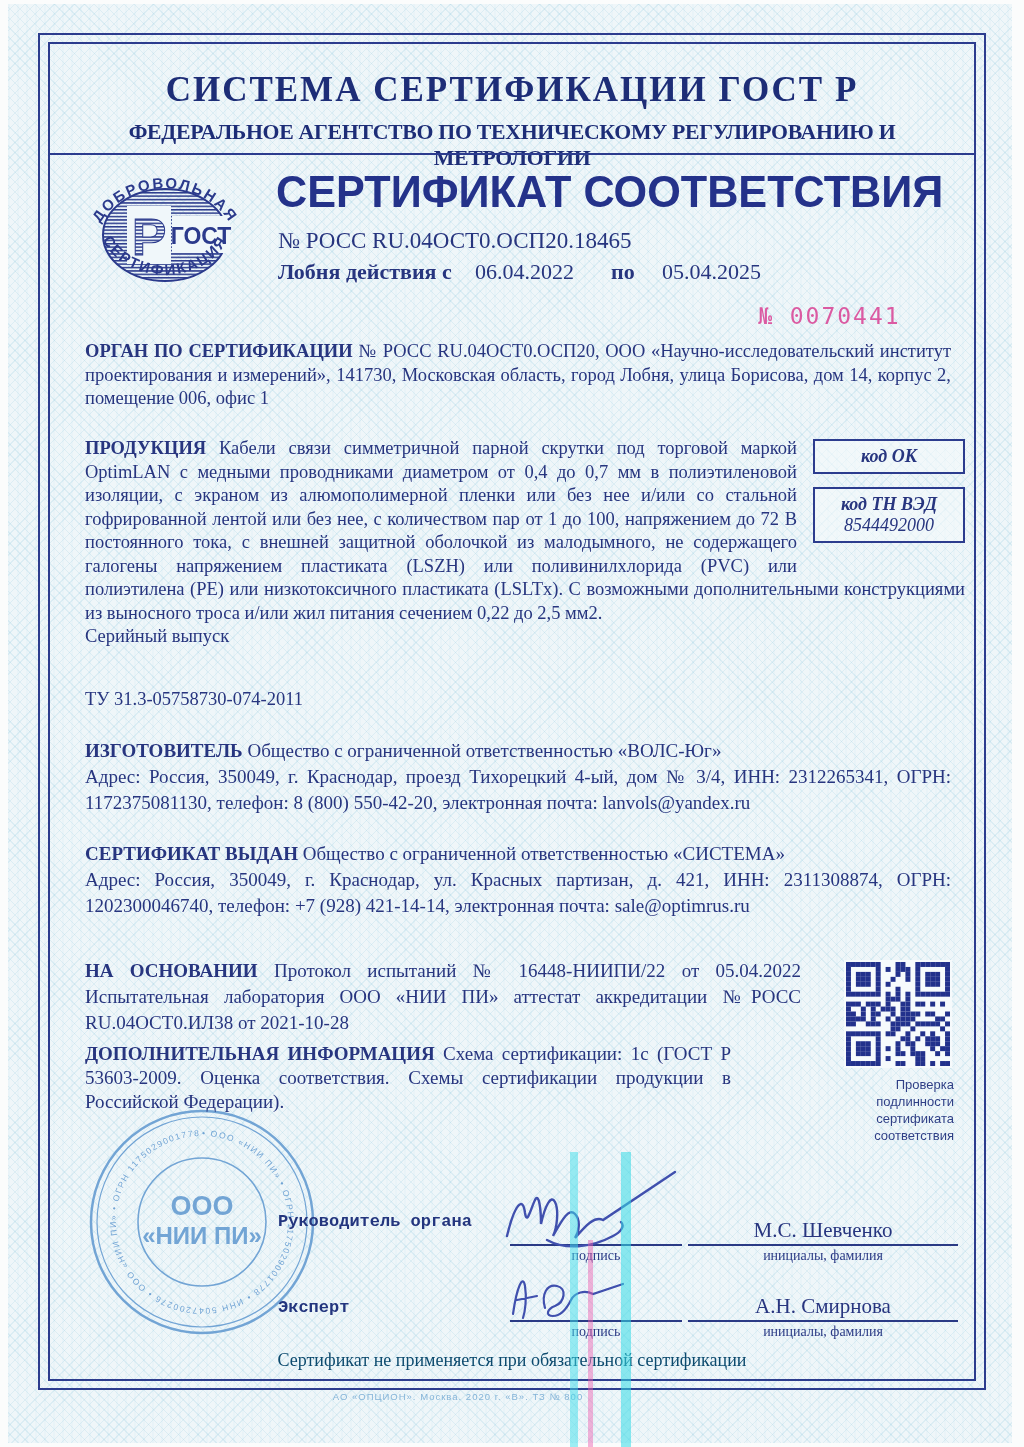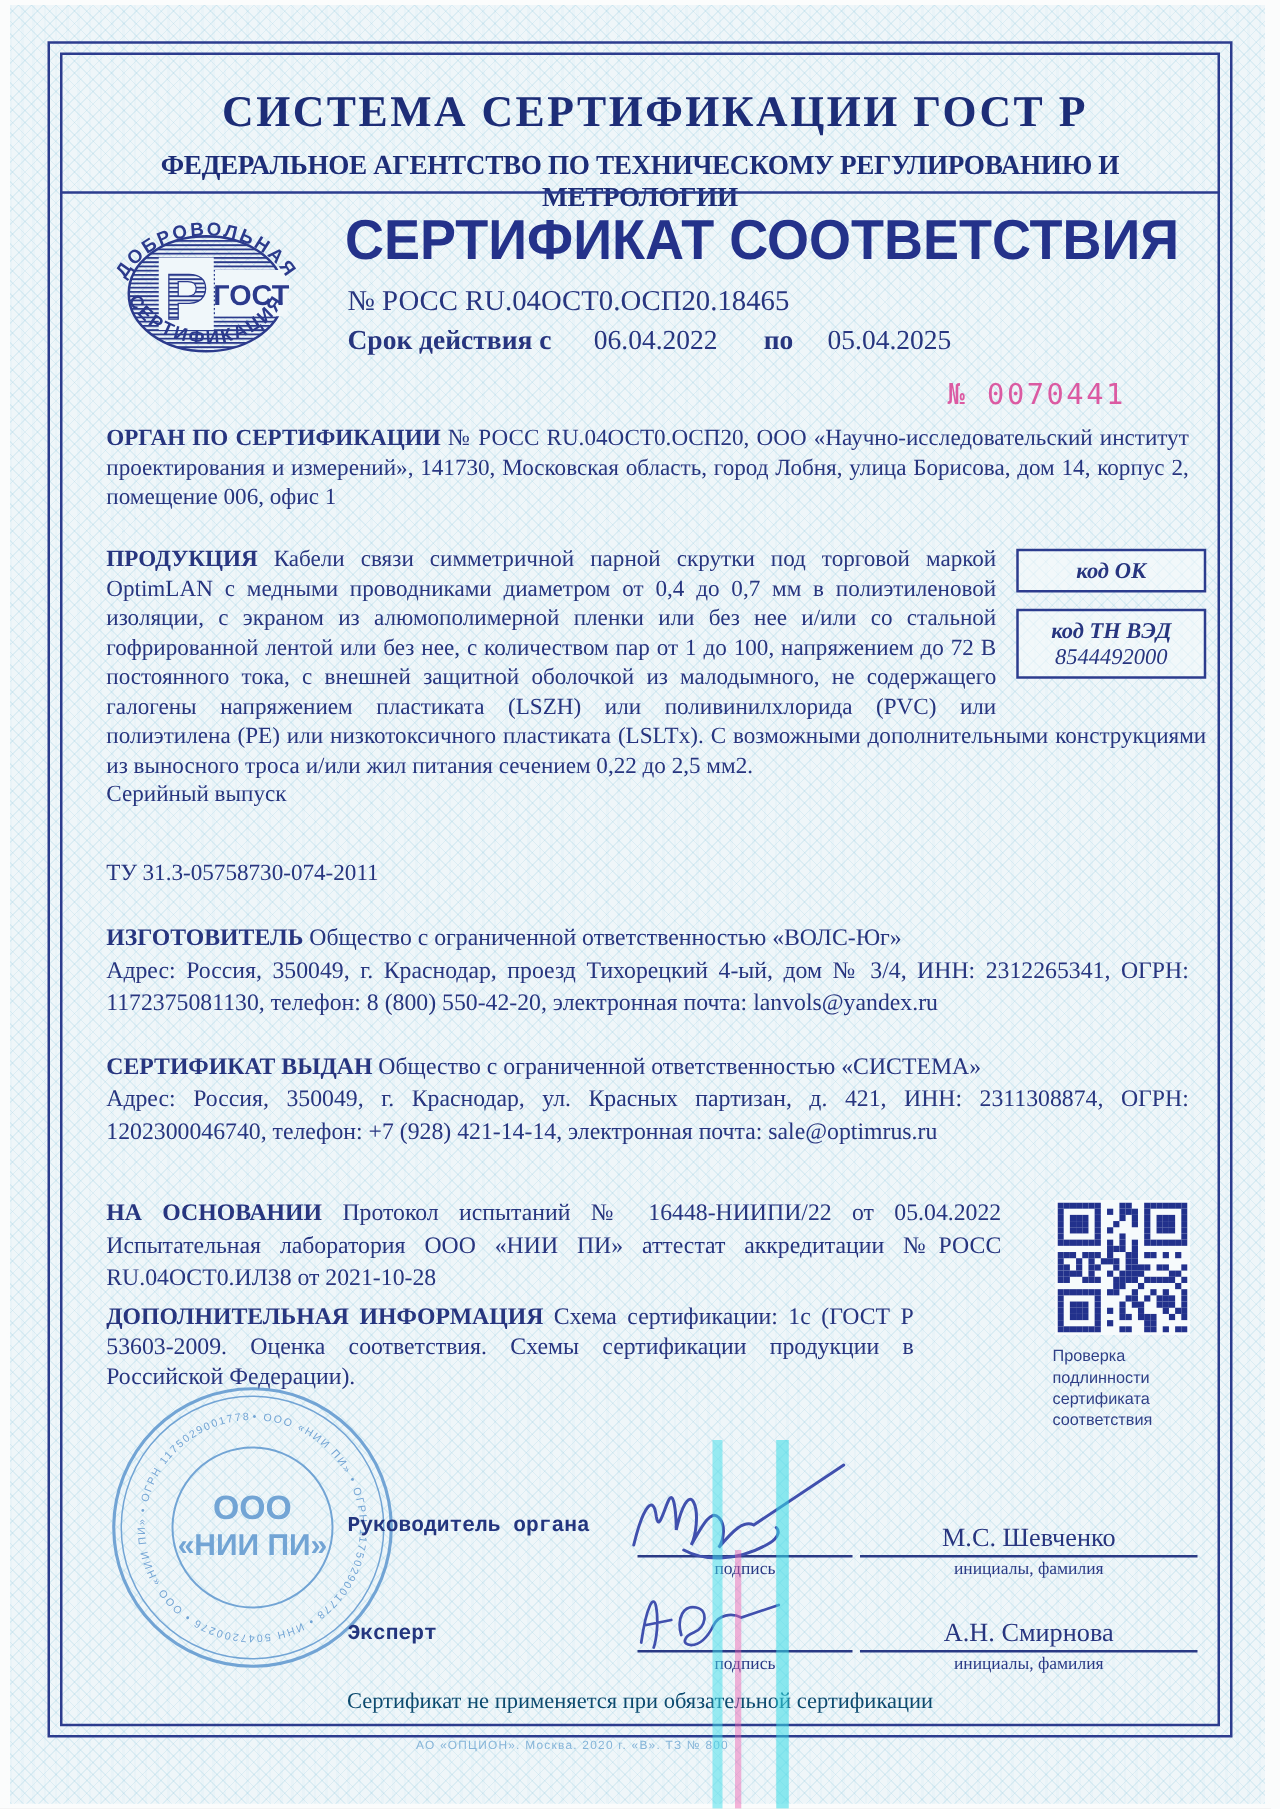--- a/index.html
+++ b/index.html
@@ -10,21 +10,21 @@
     background-image:
       repeating-linear-gradient(45deg, rgba(120,190,215,0.16) 0 1px, transparent 1px 7px),
       repeating-linear-gradient(-45deg, rgba(120,190,215,0.16) 0 1px, transparent 1px 7px),
       repeating-linear-gradient(90deg, rgba(180,220,238,0.10) 0 2px, transparent 2px 9px);}
   .frame{position:absolute;box-sizing:border-box;border:2px solid #2c3c8e;}
   .frame.outer{left:38px;top:33px;width:948px;height:1357px;}
   .frame.inner{left:48px;top:42px;width:928px;height:1339px;}
   .hdr-divider{position:absolute;left:48px;top:153px;width:928px;border-top:2px solid #2c3c8e;}
 
   .hdr-system{position:absolute;left:48px;top:70px;width:928px;text-align:center;
-    font-weight:bold;font-size:35px;letter-spacing:2px;color:#1d2d77;padding-left:12px;}
+    font-weight:bold;font-size:35px;letter-spacing:2px;color:#1d2d77;}
   .hdr-agency{position:absolute;left:48px;top:119px;width:928px;text-align:center;
     font-weight:bold;font-size:22px;letter-spacing:-0.3px;color:#1d2d77;transform:scaleX(0.99);}
 
   .logo{position:absolute;left:72px;top:158px;width:186px;height:148px;}
   .logo-arc{font-family:"Liberation Sans","DejaVu Sans",sans-serif;font-weight:bold;font-size:15px;
     fill:#2b3a8c;letter-spacing:2px;}
   .logo-r{font-family:"Liberation Sans","DejaVu Sans",sans-serif;font-weight:bold;font-size:52px;}
   .logo-gost{font-family:"Liberation Sans","DejaVu Sans",sans-serif;font-weight:bold;font-size:23px;fill:#2b3a8c;}
 
   .cert-title{position:absolute;left:276px;top:166px;font-family:"Liberation Sans","DejaVu Sans",sans-serif;
@@ -55,21 +55,21 @@
 
   .man-head{left:85px;top:738px;width:866px;font-size:19px;line-height:26px;}
   .man-details{left:85px;top:764px;width:866px;font-size:19px;line-height:26px;}
   .iss-head{left:85px;top:841px;width:866px;font-size:19px;line-height:26px;}
   .iss-details{left:85px;top:867px;width:866px;font-size:19px;line-height:26px;}
   .basis{left:85px;top:942px;width:716px;font-size:19px;line-height:26px;margin-top:16px;}
   .additional{left:85px;top:1042px;width:646px;font-size:19px;line-height:24px;}
 
   .qr-wrap{position:absolute;left:842px;top:960px;width:112px;z-index:2;}
   .qr{display:block;width:104px;height:104px;background:#f6fafc;padding:2px;margin:0 auto;}
-  .qr-caption{margin-top:8px;text-align:left;font-family:"Liberation Sans","DejaVu Sans",sans-serif;
+  .qr-caption{margin-top:8px;text-align:right;font-family:"Liberation Sans","DejaVu Sans",sans-serif;
     font-size:13px;line-height:17px;color:#2f3f86;}
 
   .stamp{position:absolute;left:82px;top:1102px;width:240px;height:240px;opacity:0.85;z-index:1;}
   .stamp-ring{font-family:"Liberation Sans","DejaVu Sans",sans-serif;font-size:8.5px;letter-spacing:1.5px;fill:#5e97cf;}
   .stamp-center{font-family:"Liberation Sans","DejaVu Sans",sans-serif;font-weight:bold;fill:#5e97cf;text-anchor:middle;}
 
   .role{position:absolute;left:278px;font-family:Liberation Mono, monospace;
     font-weight:bold;font-size:17px;color:#23357e;z-index:2;}
   .role.head{top:1212px;}
   .role.expert{top:1298px;}
@@ -112,21 +112,21 @@
     <text x="77" y="97" text-anchor="middle" class="logo-r" fill="url(#hatch)" stroke="#2b3a8c" stroke-width="1">Р</text>
     <rect x="100" y="58" width="58" height="37" fill="#f0f7fa"></rect>
     <text x="129" y="86" text-anchor="middle" class="logo-gost">ГОСТ</text>
     <text class="logo-arc"><textPath xlink:href="#arcTop" href="#arcTop" startOffset="50%" text-anchor="middle">ДОБРОВОЛЬНАЯ</textPath></text>
     <text class="logo-arc"><textPath xlink:href="#arcBot" href="#arcBot" startOffset="50%" text-anchor="middle">СЕРТИФИКАЦИЯ</textPath></text>
   </svg>
 
   <div class="cert-title">СЕРТИФИКАТ СООТВЕТСТВИЯ</div>
   <div class="cert-number">№ РОСС RU.04ОСТ0.ОСП20.18465</div>
   <div class="validity">
-    <span class="v-label">Срок действия с</span>
+    <span class="v-label">Лобня действия с</span>
     <span class="v-from">06.04.2022</span>
     <span class="v-po">по</span>
     <span class="v-to">05.04.2025</span>
   </div>
   <div class="blank-no">№ 0070441</div>
 
   <p class="body organ">
     <span class="lbl">ОРГАН ПО СЕРТИФИКАЦИИ</span>
     <span>№ РОСС RU.04ОСТ0.ОСП20, ООО «Научно-исследовательский институт проектирования и измерений», 141730, Московская область, город Лобня, улица Борисова, дом 14, корпус 2, помещение 006, офис 1</span>
   </p>

